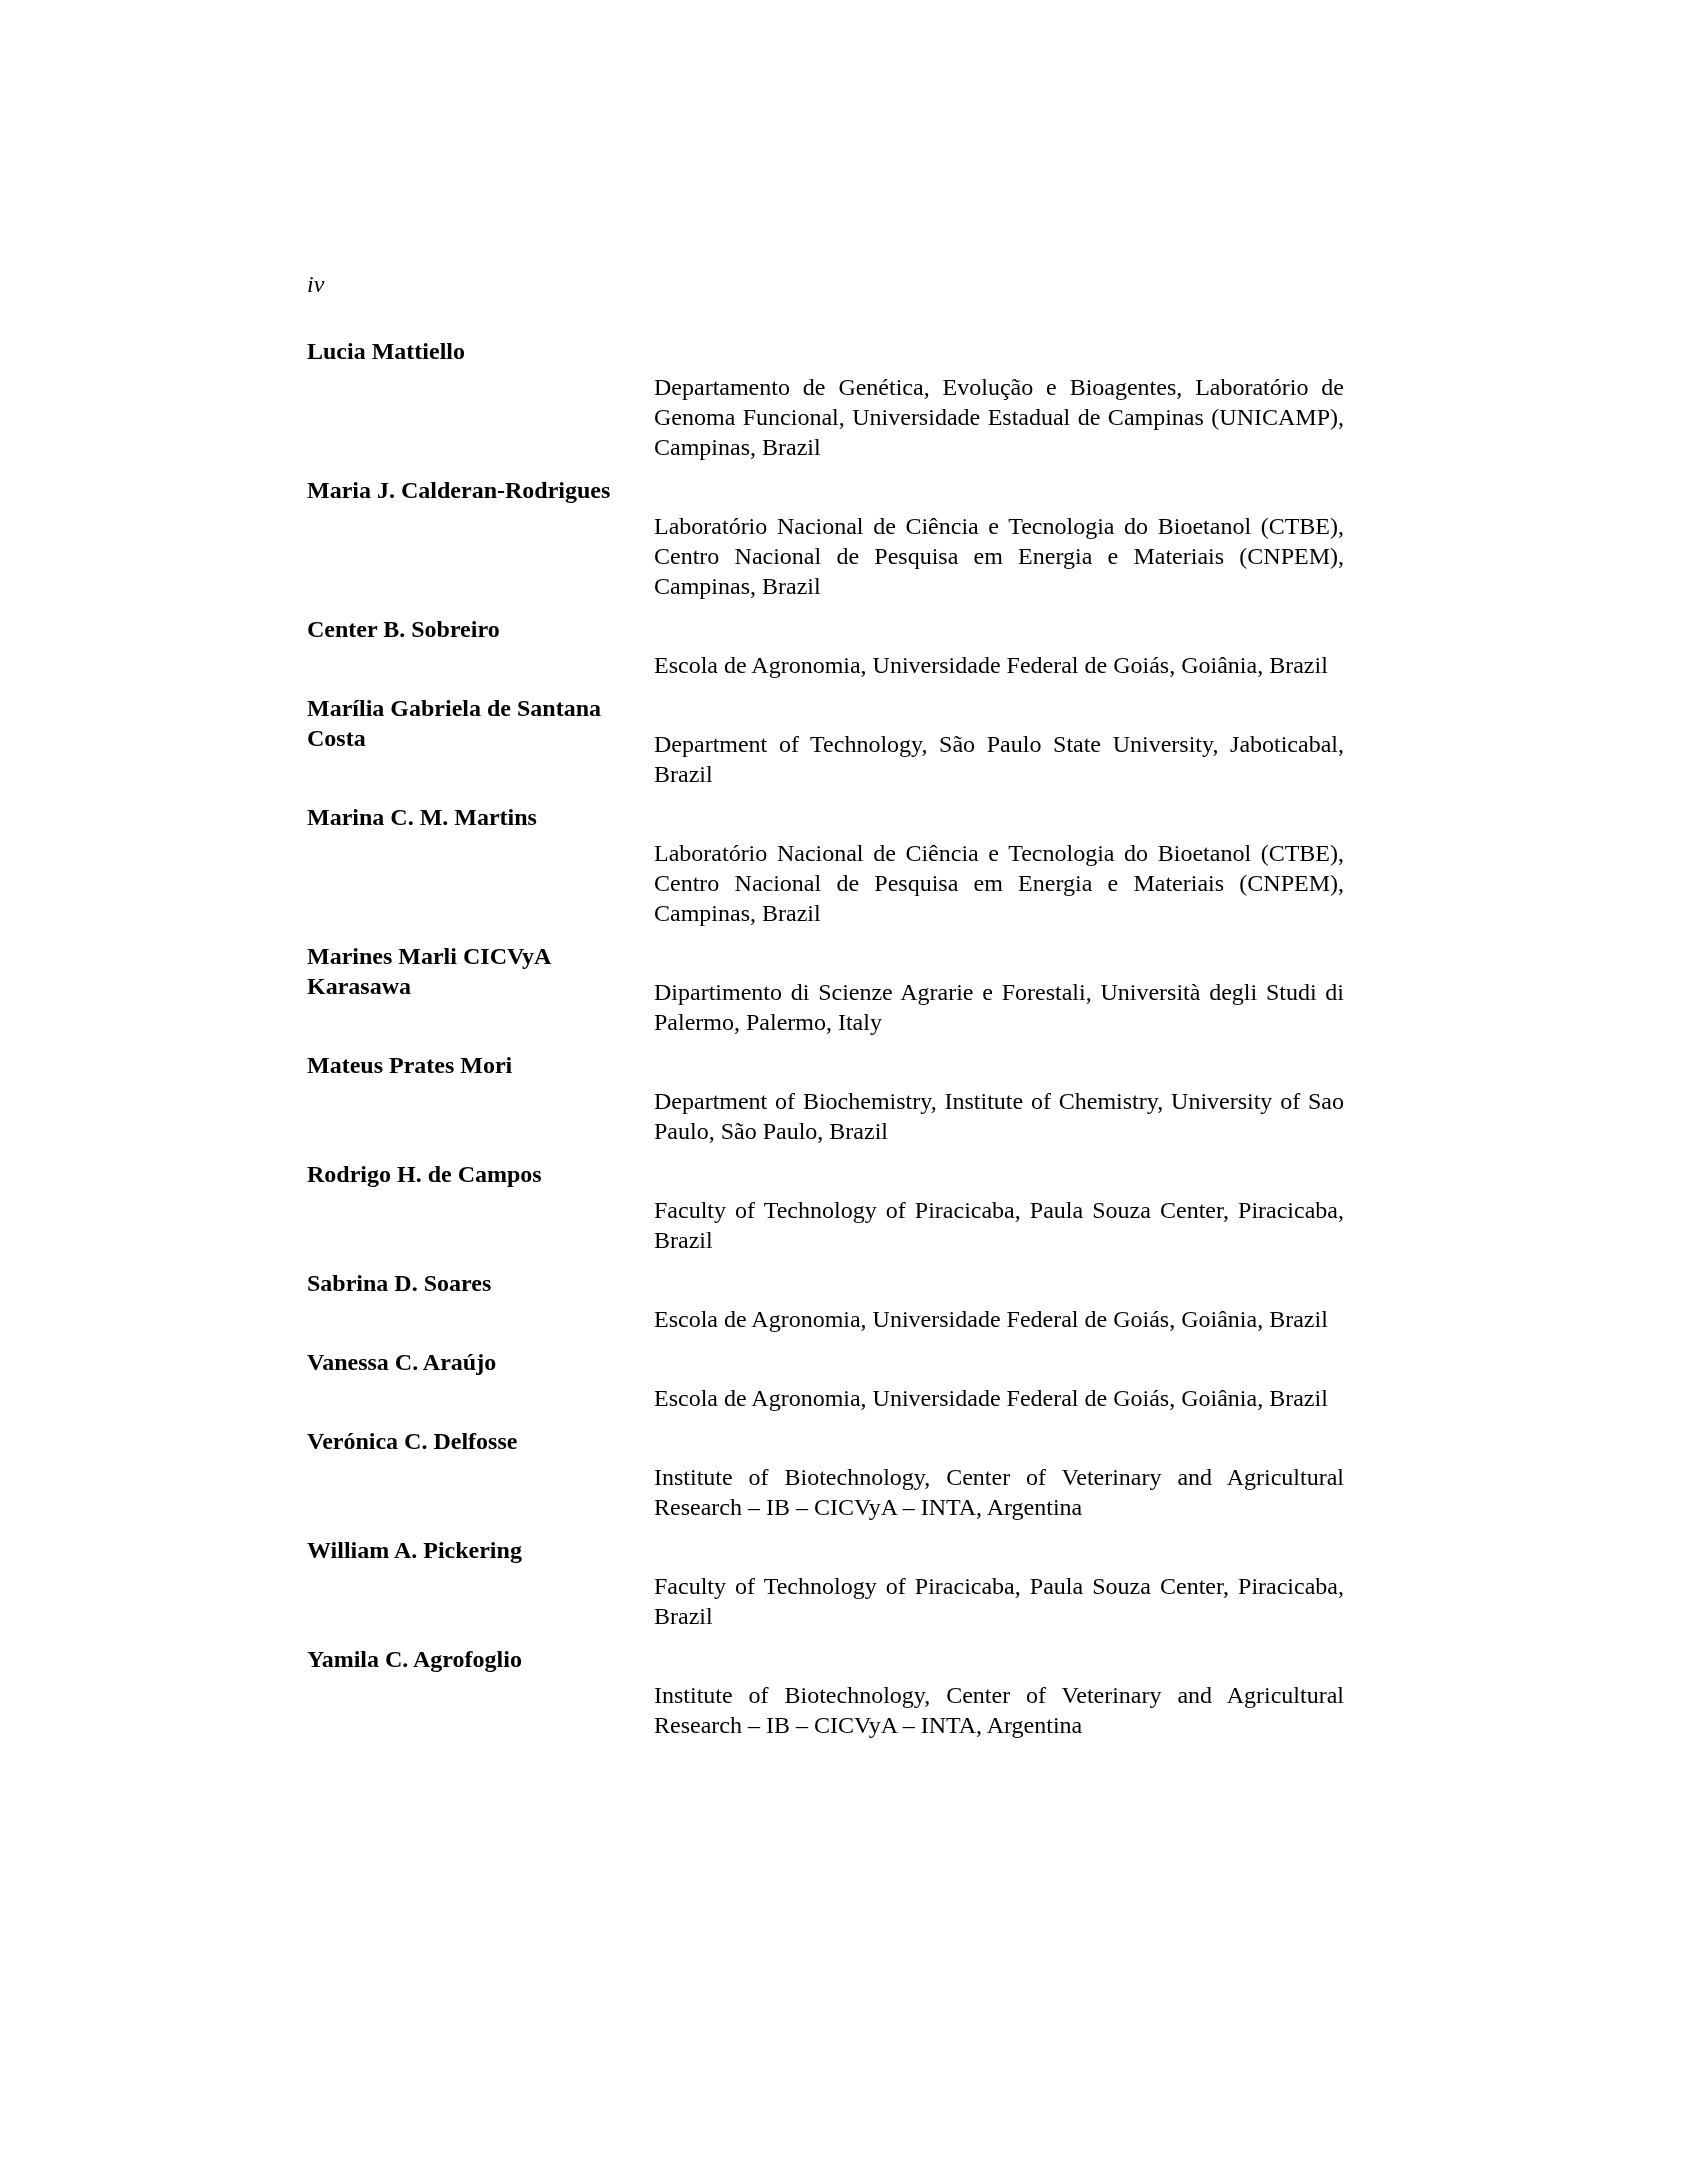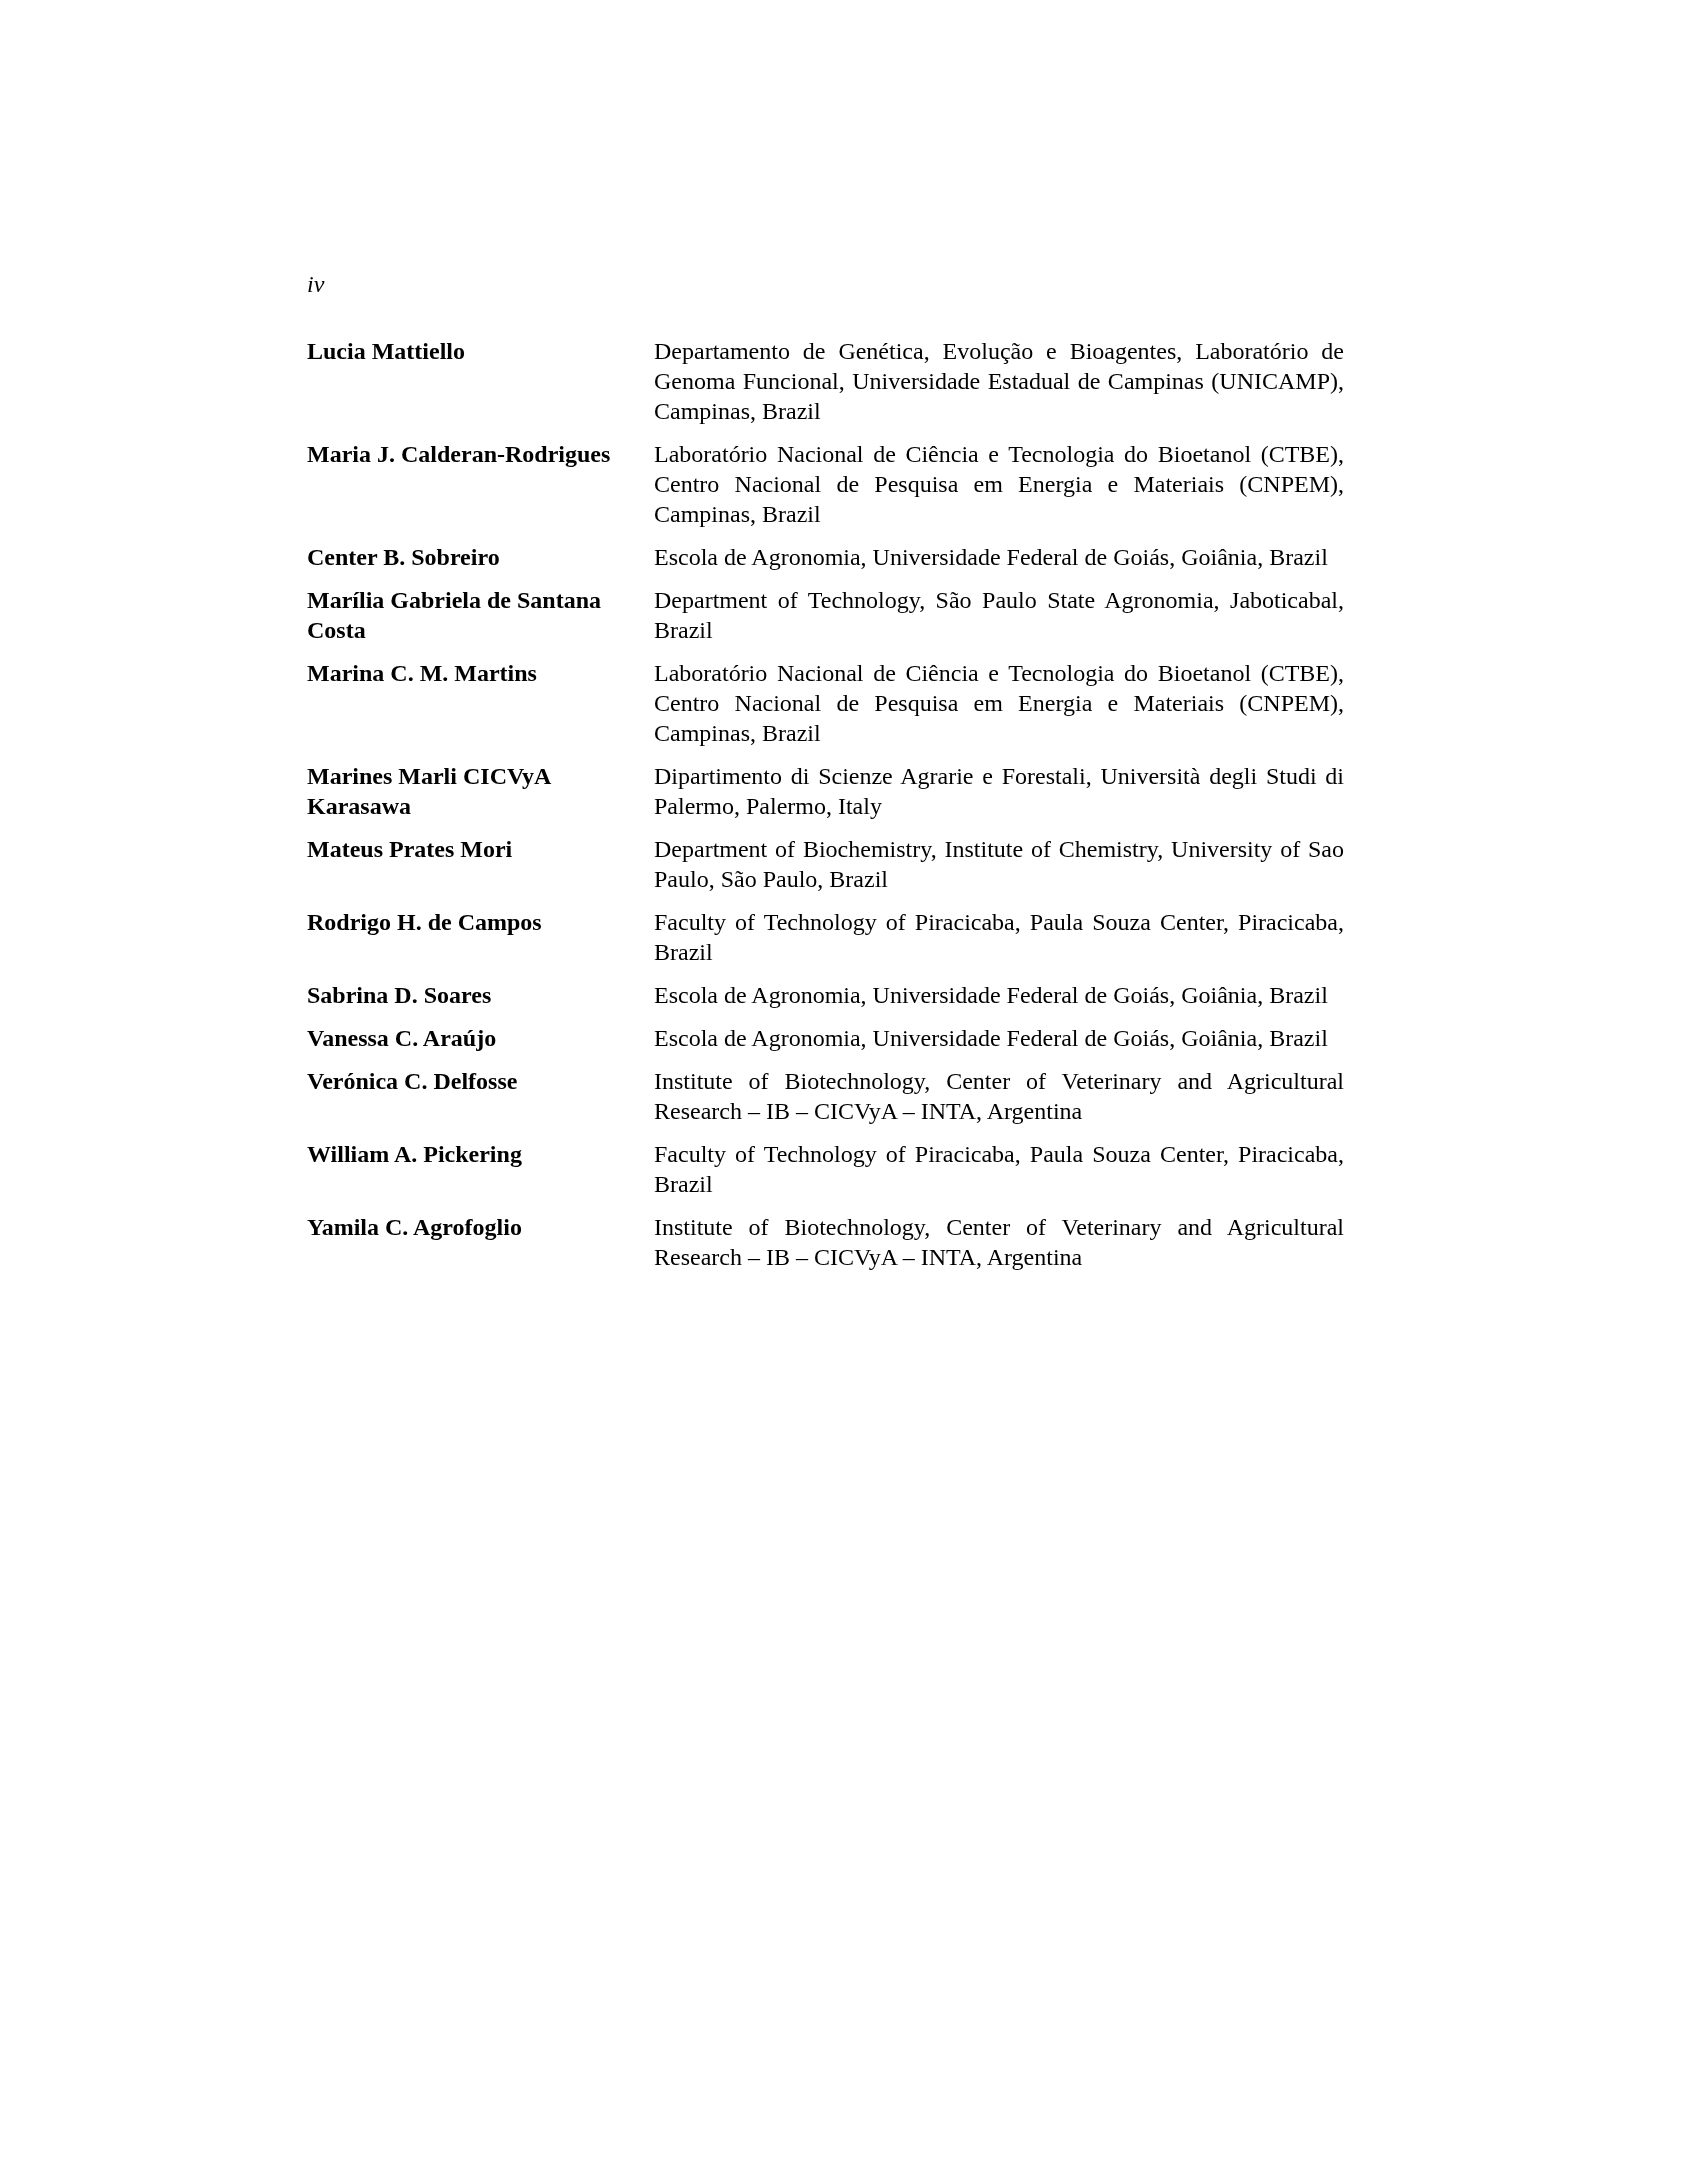--- a/index.html
+++ b/index.html
@@ -40,20 +40,21 @@
   .name {
     font-weight: bold;
     font-size: 24px;
     line-height: 30px;
   }
   .affiliation {
     font-size: 24px;
     line-height: 30px;
     text-align: justify;
     text-justify: inter-word;
+    margin-top: 36px;
   }
 </style>
 </head>
 <body>
 
 <div class="page">
   <div class="content">
 
     <div class="page-number">iv</div>
 
@@ -69,21 +70,21 @@
         <div class="affiliation">Laboratório Nacional de Ciência e Tecnologia do Bioetanol (CTBE), Centro Nacional de Pesquisa em Energia e Materiais (CNPEM), Campinas, Brazil</div>
       </div>
 
       <div class="entry">
         <div class="name">Center B. Sobreiro</div>
         <div class="affiliation">Escola de Agronomia, Universidade Federal de Goiás, Goiânia, Brazil</div>
       </div>
 
       <div class="entry">
         <div class="name">Marília Gabriela de Santana Costa</div>
-        <div class="affiliation">Department of Technology, São Paulo State Agronomia, Jaboticabal, Brazil</div>
+        <div class="affiliation">Department of Technology, São Paulo State University, Jaboticabal, Brazil</div>
       </div>
 
       <div class="entry">
         <div class="name">Marina C. M. Martins</div>
         <div class="affiliation">Laboratório Nacional de Ciência e Tecnologia do Bioetanol (CTBE), Centro Nacional de Pesquisa em Energia e Materiais (CNPEM), Campinas, Brazil</div>
       </div>
 
       <div class="entry">
         <div class="name">Marines Marli CICVyA Karasawa</div>
         <div class="affiliation">Dipartimento di Scienze Agrarie e Forestali, Università degli Studi di Palermo, Palermo, Italy</div>

